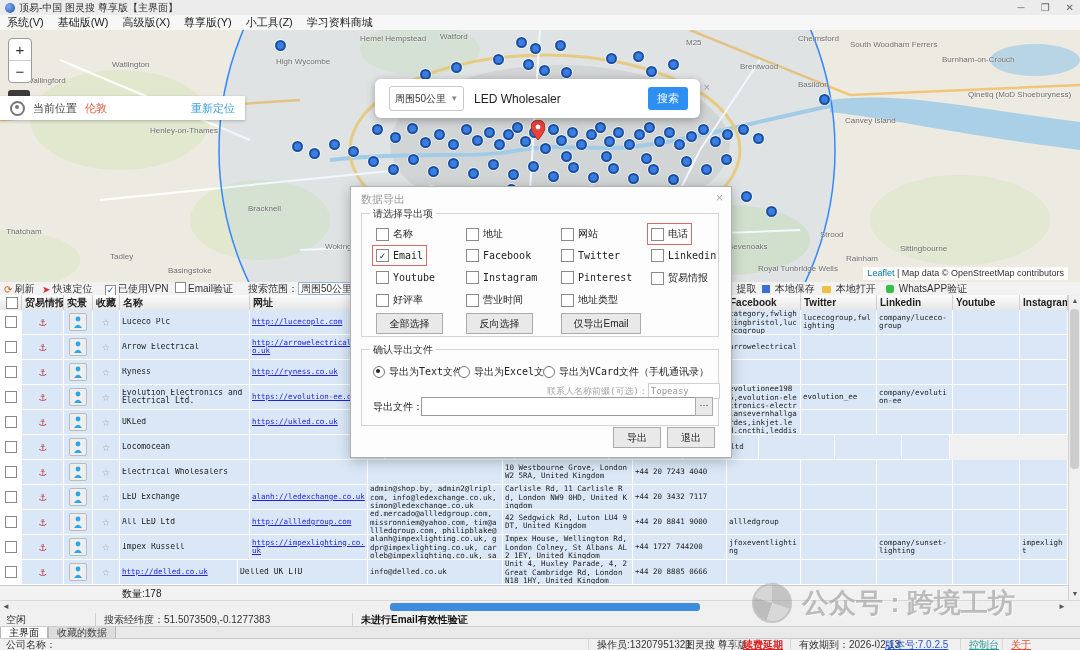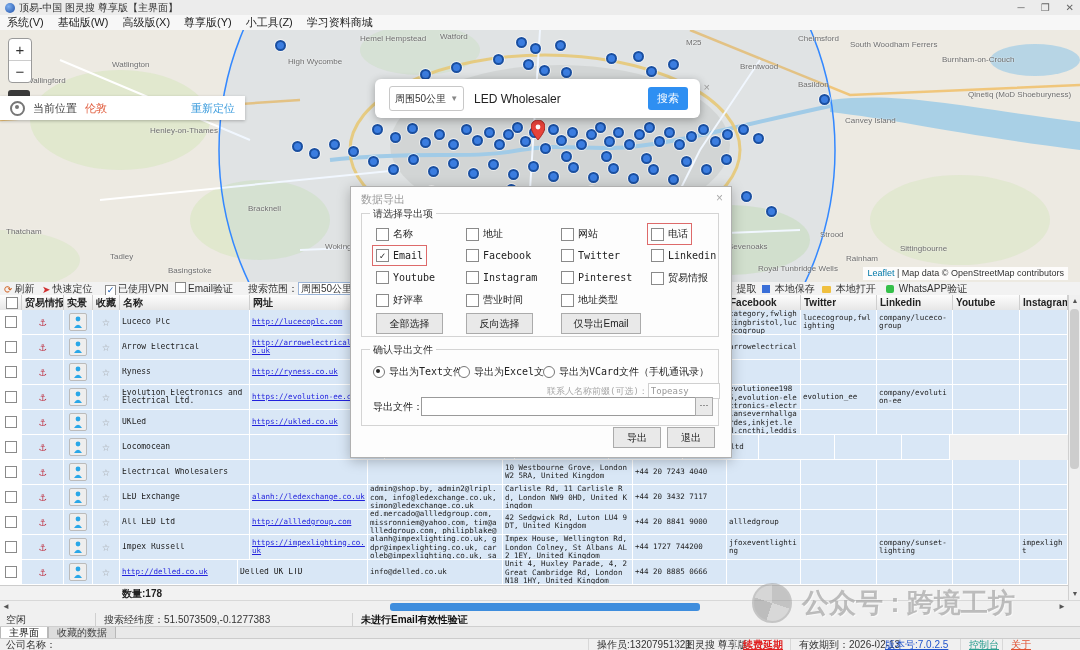--- a/index.html
+++ b/index.html
@@ -52,21 +52,21 @@
   .td.center{justify-content:center;}
   .td .wrap{word-break:break-all;max-height:24px;overflow:hidden;width:100%;}
   .td a{color:#2222dd;text-decoration:underline;}
   .rowcb{width:10px;height:10px;background:#fff;border:1px solid #8a8a8a;}
   .anchor{color:#c03a4a;font-size:12px;}
   .pv{width:16px;height:16px;background:#eee;border:1px solid #bbb;border-radius:2px;display:flex;align-items:center;justify-content:center;}
   .star{color:#9a9a9a;font-size:13px;}
   .namecell{font-size:8px;}
   
   #countrow{position:absolute;left:0;top:585px;width:1068px;height:15px;background:#f2f2f2;border-top:1px solid #ccc;line-height:15px;font-size:10px;color:#222;}
-  #countrow span{margin-left:122px;font-weight:bold;}
+  #countrow span{margin-left:122px;}
   #vscroll{position:absolute;left:1068px;top:295px;width:12px;height:305px;background:#f0f0f0;border-left:1px solid #d0d0d0;z-index:2;}
   .varrow{height:12px;text-align:center;font-size:7px;color:#555;line-height:12px;cursor:pointer;}
   #vthumb{position:absolute;left:1px;top:14px;width:9px;height:160px;background:#cdcdcd;border-radius:4px;}
   #vscroll .down{position:absolute;bottom:0;width:12px;}
   #hscroll{position:absolute;left:0;top:600px;width:1080px;height:12px;background:#f0f0f0;border-top:1px solid #d8d8d8;z-index:2;}
   .harrow{position:absolute;top:0;width:12px;height:12px;font-size:8px;color:#555;text-align:center;line-height:12px;cursor:pointer;}
   #hthumb{position:absolute;left:390px;top:2px;width:310px;height:8px;background:#3e8ddd;border-radius:3px;cursor:grab;}
   #statusrow{position:absolute;left:0;top:612px;width:1080px;height:14px;background:#f0f0f0;border-top:1px solid #d0d0d0;font-size:10px;color:#333;line-height:14px;}
   #st-idle{position:absolute;left:6px;}
   #st-latlng{position:absolute;left:95px;border-left:1px solid #d0d0d0;padding-left:8px;}
@@ -169,21 +169,21 @@
       <input id="kw-input" value="LED Wholesaler" style="">
       <span id="search-btn">搜索</span>
       <span id="search-close">×</span>
     </div>
     <div id="attrib">
       <span class="lf">Leaflet</span><span> | Map data © OpenStreetMap contributors</span>
     </div>
   <div class="map-label" style="left: 440px; top: 2px;">Watford</div>
       <div class="map-label" style="left: 360px; top: 4px;">Hemel Hempstead</div>
       <div class="map-label" style="left: 686px; top: 8px;">M25</div>
-      <div class="map-label" style="left: 260px; top: 27px; padding-left: 28px;">High Wycombe</div>
+      <div class="map-label" style="left: 248px; top: 27px; padding-left: 28px;">High Wycombe</div>
       <div class="map-label" style="left: 26px; top: 46px;">Wallingford</div>
       <div class="map-label" style="left: 112px; top: 30px;">Watlington</div>
       <div class="map-label" style="left: 150px; top: 96px;">Henley-on-Thames</div>
       <div class="map-label" style="left: 248px; top: 174px;">Bracknell</div>
       <div class="map-label" style="left: 325px; top: 212px;">Woking</div>
       <div class="map-label" style="left: 384px; top: 230px;">Guildford</div>
       <div class="map-label" style="left: 110px; top: 222px;">Tadley</div>
       <div class="map-label" style="left: 6px; top: 197px;">Thatcham</div>
       <div class="map-label" style="left: 168px; top: 236px;">Basingstoke</div>
       <div class="map-label" style="left: 850px; top: 10px;">South Woodham Ferrers</div>

